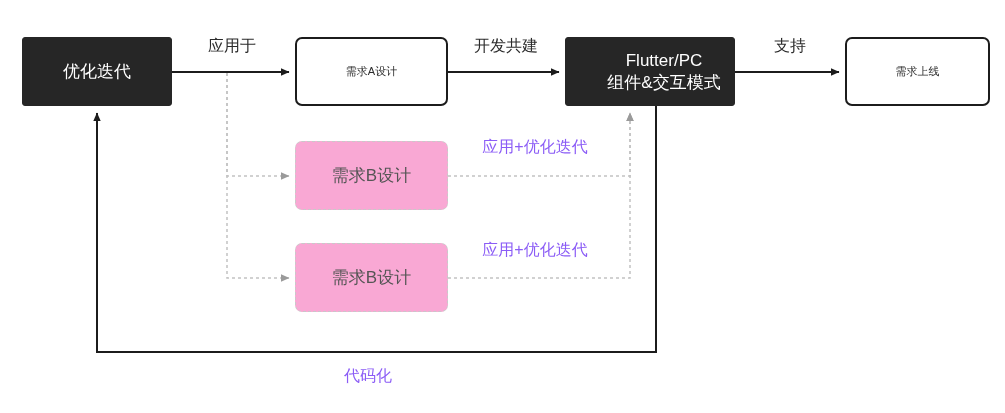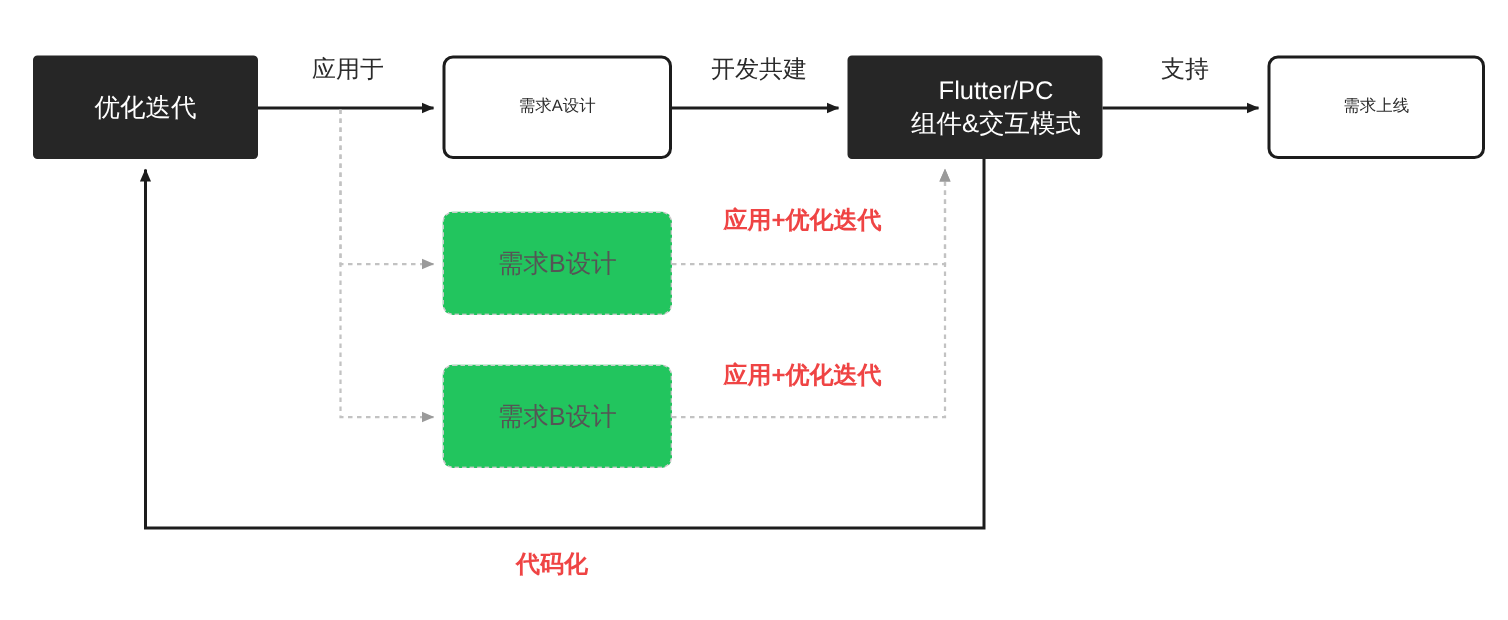--- a/index.html
+++ b/index.html
@@ -43,36 +43,36 @@
     font-size: 17px;
   }
   .node.solid {
     background: #ffffff;
     color: #2b2b2b;
     border: 2px solid #1c1c1c;
     border-radius: 7px;
     font-size: 11px;
   }
   .node.dashed {
-    background: #22c55e;
+    background: #f9a8d4;
     color: #555555;
     border: 1.5px dashed #c9c9c9;
     border-radius: 7px;
     font-size: 17px;
   }
   .edge-label {
     position: absolute;
     font-size: 16px;
     font-weight: normal;
     color: #2b2b2b;
     white-space: nowrap;
   }
   .edge-label.light {
-    font-weight: bold;
-    color: #ef4444;
+    font-weight: normal;
+    color: #8b5cf6;
   }
   .edge-label.center {
     transform: translateX(-50%);
   }
 </style>
 </head>
 <body>
 
 <div id="diagram-root">
 

